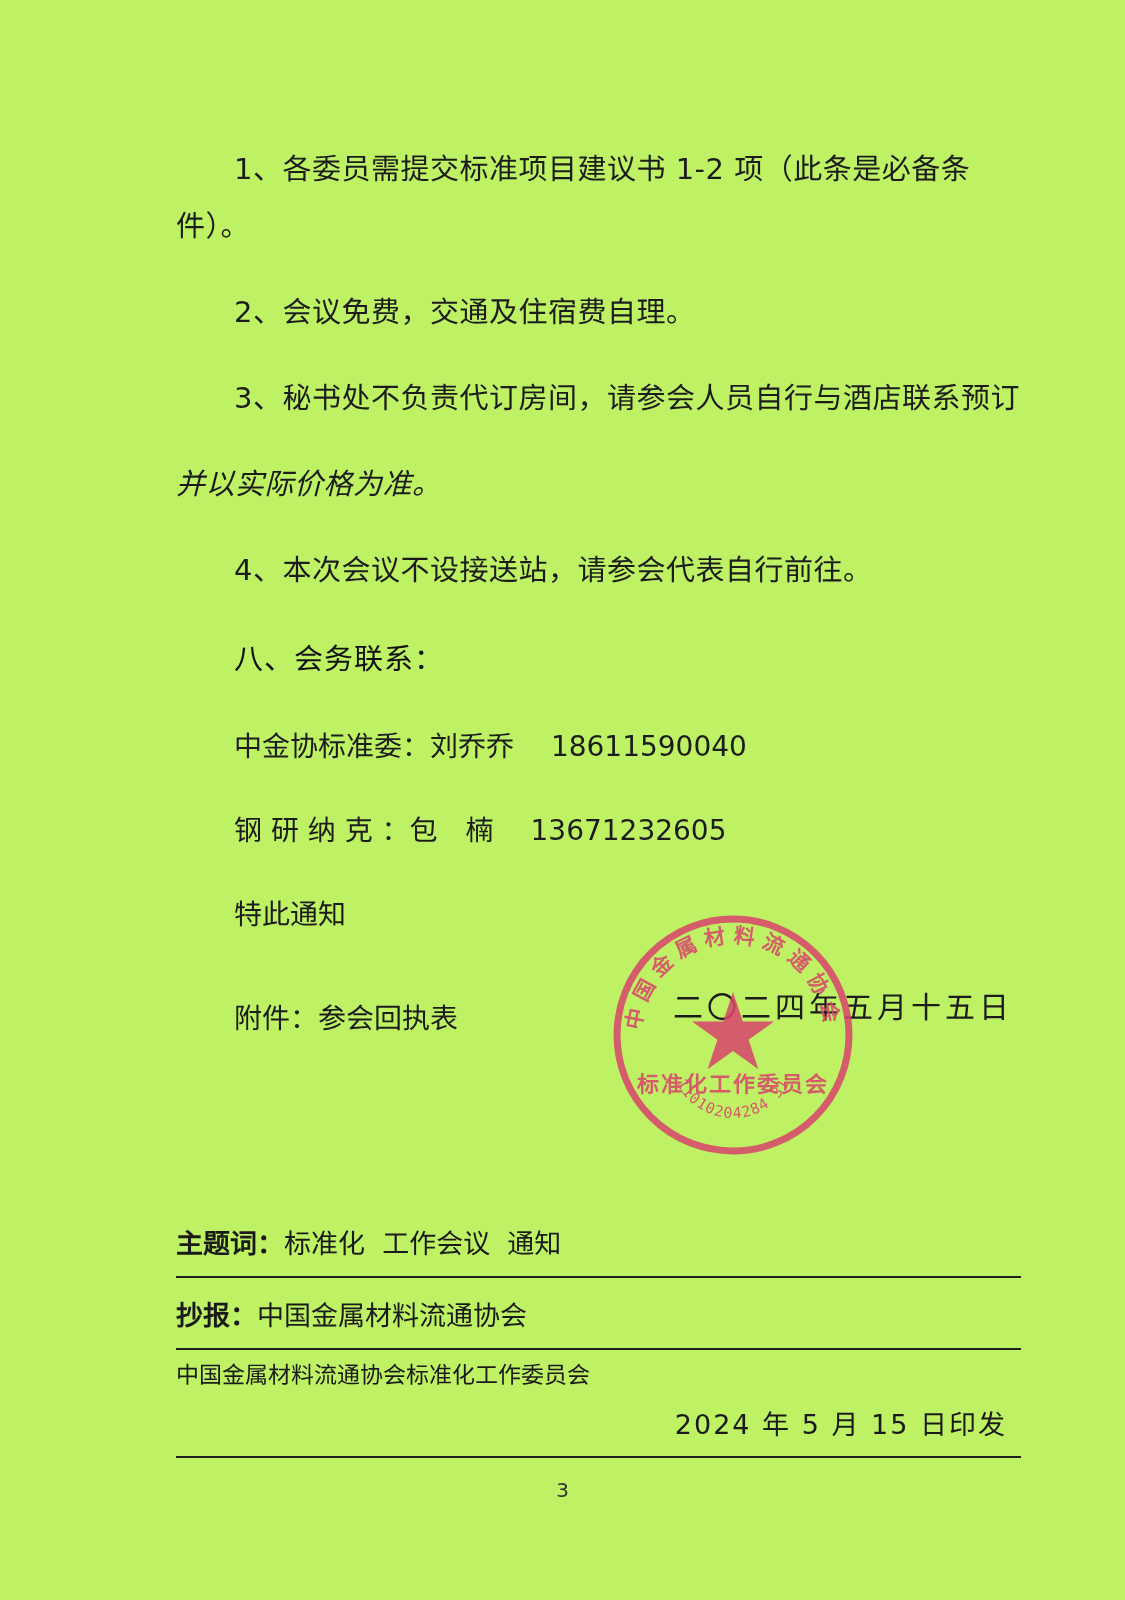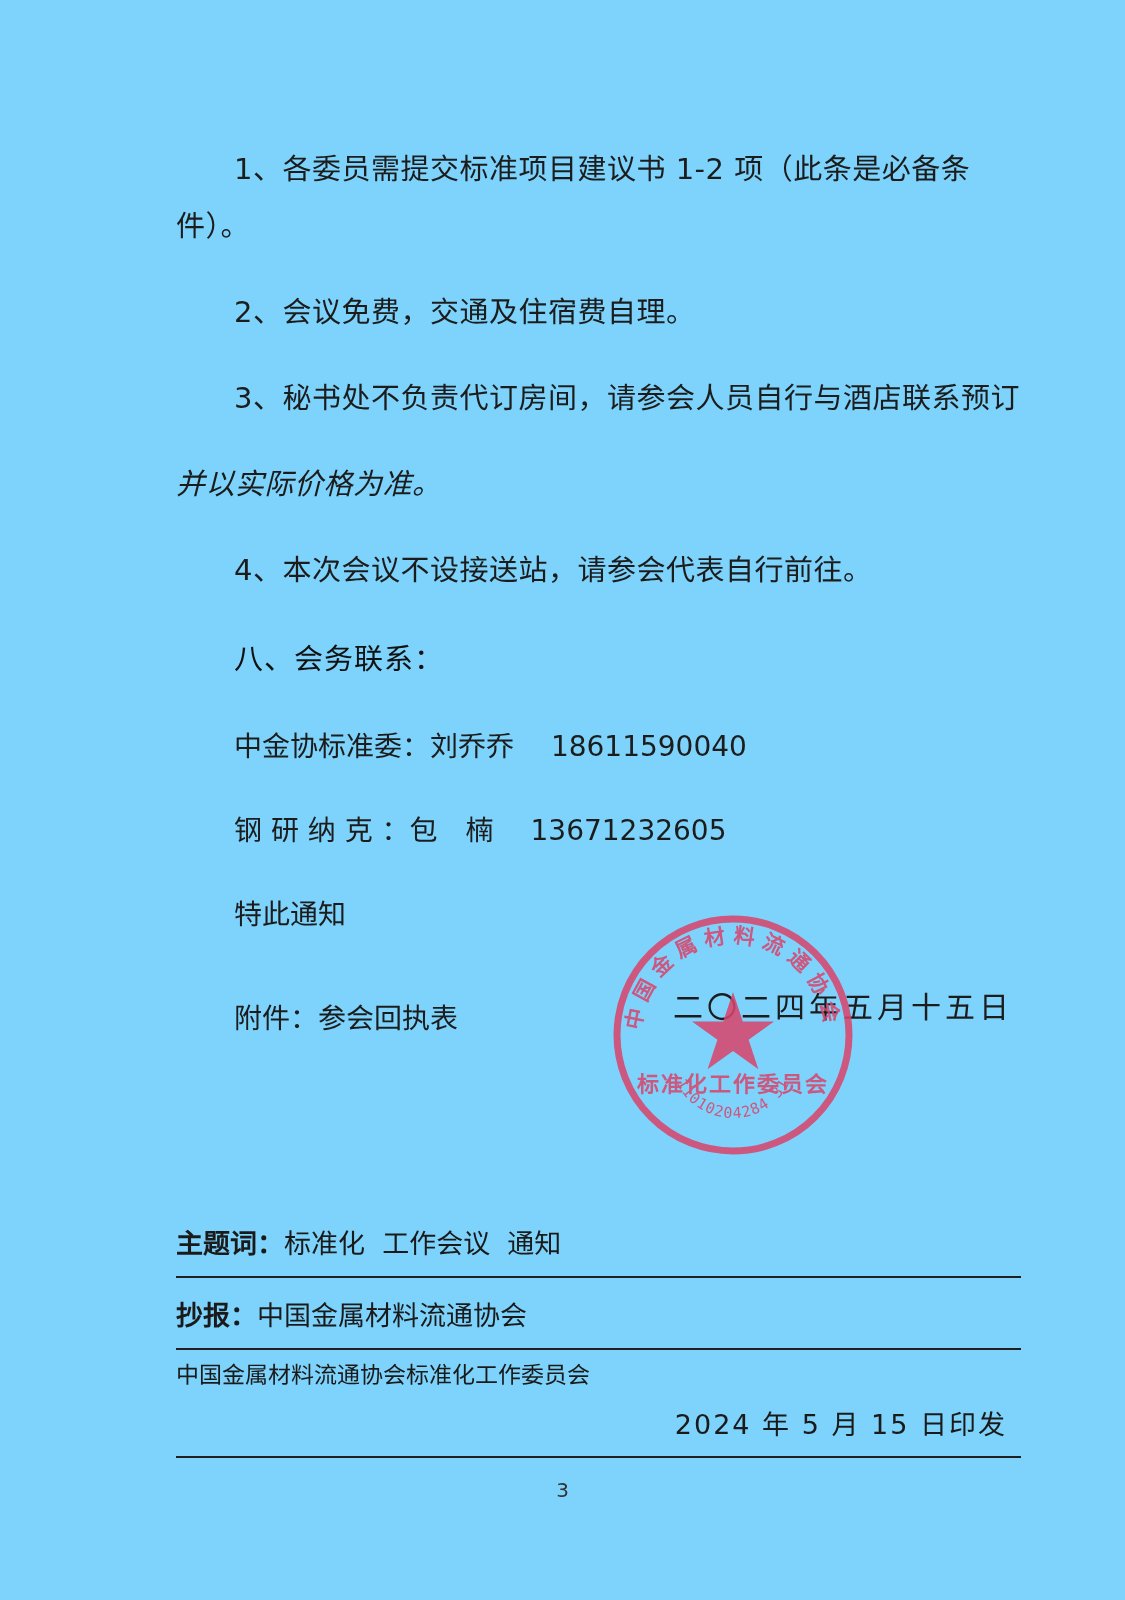--- a/index.html
+++ b/index.html
@@ -5,21 +5,21 @@
   html, body {
     margin: 0;
     padding: 0;
     background: #ffffff;
   }
   .page {
     position: relative;
     width: 1125px;
     height: 1600px;
     margin: 0 auto;
-    background: #7dd3fc;
+    background: #bef264;
     font-family: "DejaVu Sans", "Liberation Sans", sans-serif;
     color: #1a1a1a;
     overflow: hidden;
   }
 
   .body-area {
     position: absolute;
     left: 176px;
     top: 112px;
     width: 845px;

